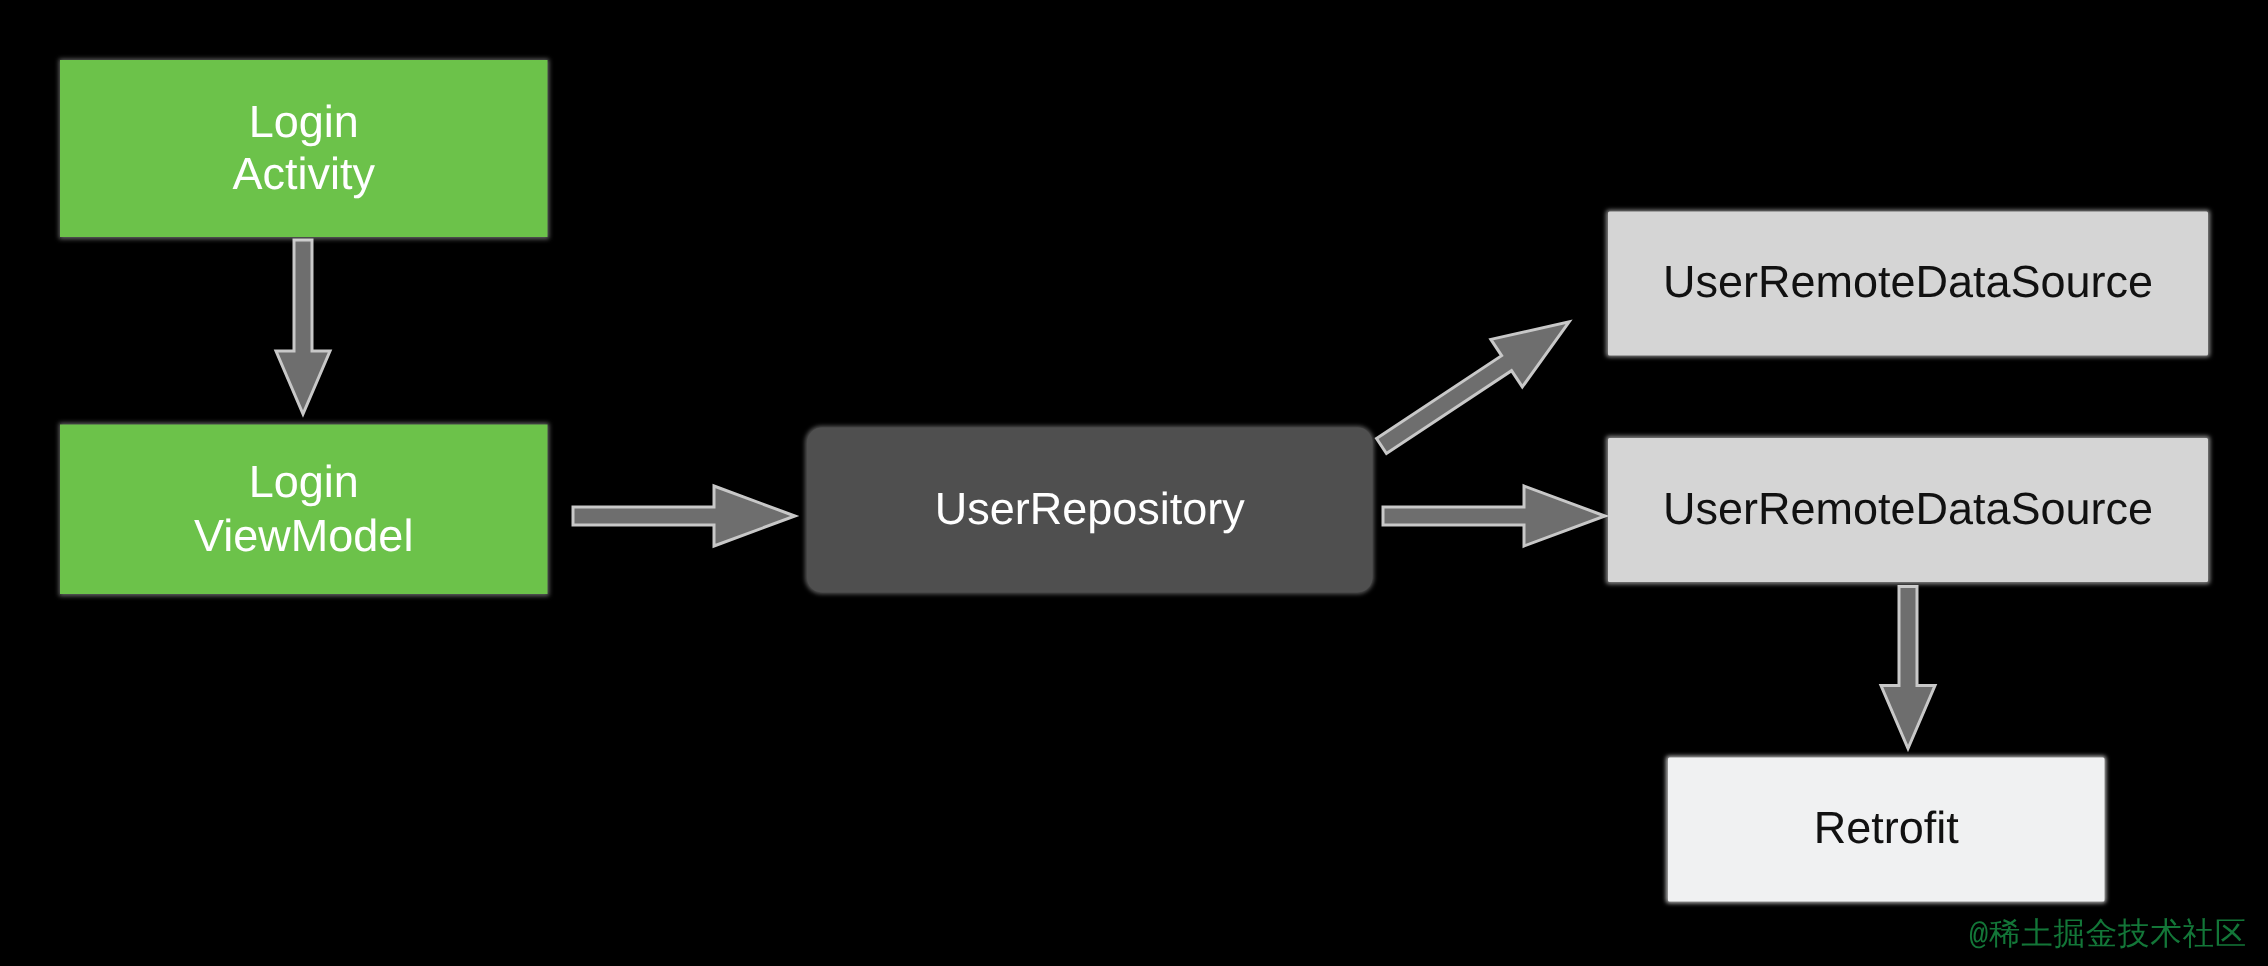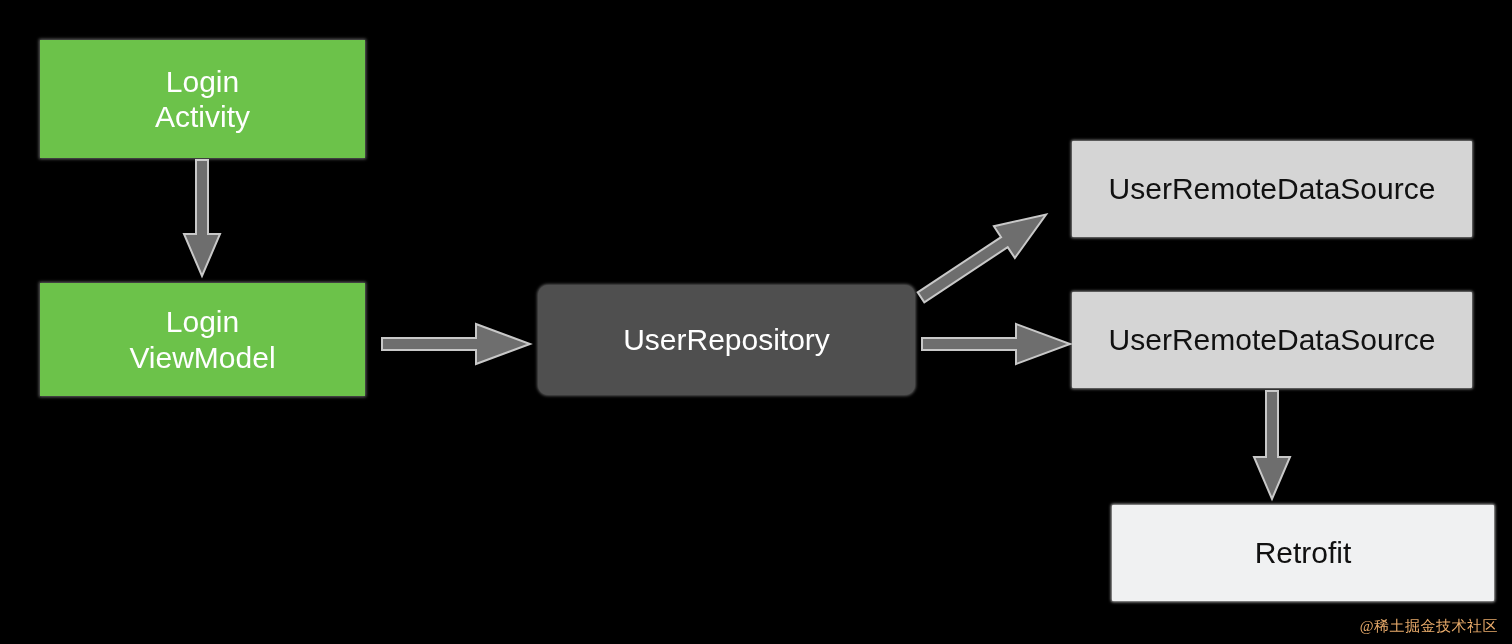--- a/index.html
+++ b/index.html
@@ -56,25 +56,25 @@
     box-shadow: 0 0 3px 1px rgba(255,255,255,0.75);
   }
   .edge {
     position: absolute;
     pointer-events: none;
   }
   .watermark {
     position: absolute;
     right: 14px;
     bottom: 8px;
-    color: #fdba74;
-    font-size: 15px;
+    color: #15803d;
+    font-size: 21px;
     letter-spacing: 0.5px;
     opacity: 0.92;
-    font-family: Liberation Serif, serif;
+    font-family: Liberation Mono, monospace;
   }
 </style>
 </head>
 <body>
 
 <div id="canvas">
 
   <svg class="edge" style="left:170px; top:158px; width:64px; height:128px;" viewBox="0 0 64 128">
     <path d="M26 2 L26 76 L14 76 L32 118 L50 76 L38 76 L38 2 Z" fill="#6E6E6E" stroke="#C8C8C8" stroke-width="2" stroke-linejoin="miter"></path>
   </svg>
@@ -102,17 +102,17 @@
 
   <div class="node node-green" style="left:40px; top:283px; width:325px; height:113px;">Login
 ViewModel</div>
 
   <div class="node node-dark" style="left:538px; top:285px; width:377px; height:110px;">UserRepository</div>
 
   <div class="node node-light" style="left:1072px; top:141px; width:400px; height:96px;">UserRemoteDataSource</div>
 
   <div class="node node-light" style="left:1072px; top:292px; width:400px; height:96px;text-align:center;">UserRemoteDataSource</div>
 
-  <div class="node node-white" style="left:1112px; top:505px; width:382px; height:96px;">Retrofit</div>
+  <div class="node node-white" style="left:1112px; top:505px; width:291px; height:96px;">Retrofit</div>
 
   <div class="watermark">@稀土掘金技术社区</div>
 
 </div>
 
 </body></html>

